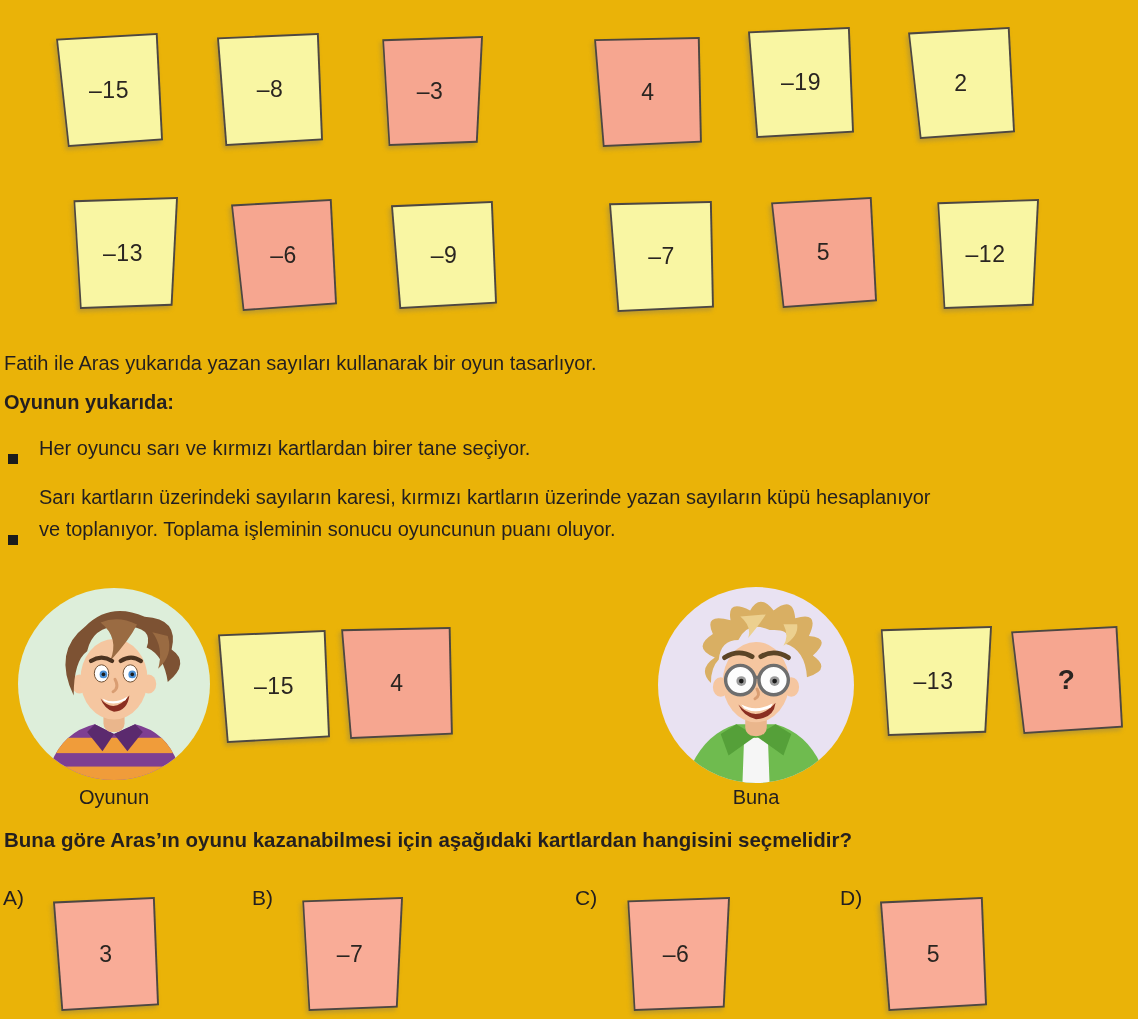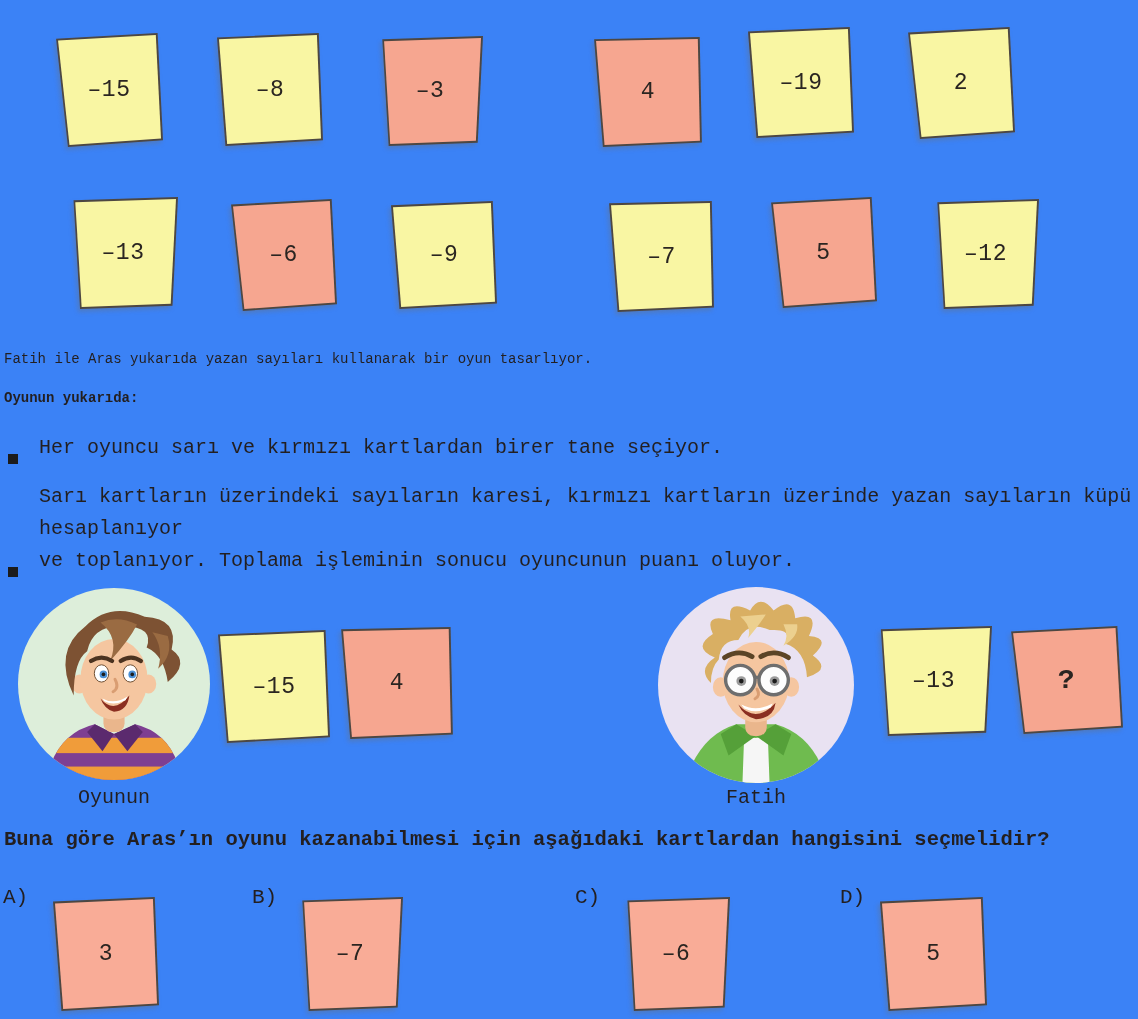--- a/index.html
+++ b/index.html
@@ -1,37 +1,37 @@
 <!DOCTYPE html>
 <html><head>
 <meta charset="utf-8">
 <style>
   html,body{margin:0;padding:0;background:#fff;}
   .page{
-    position:relative;width:1138px;height:1019px;background:#3b82f6;
-    font-family:Liberation Mono, monospace;color:#231f20;overflow:hidden;
+    position:relative;width:1138px;height:1019px;background:#eab308;
+    font-family:Liberation Sans, sans-serif;color:#231f20;overflow:hidden;
   }
   
   .card{position:absolute;filter:drop-shadow(-2px 3px 2px rgba(110,110,110,.35));}
   .card-face{position:absolute;inset:0;background:#4d4742;clip-path:var(--shape);}
   .card-face::after{content:"";position:absolute;inset:2px;background:var(--fill);clip-path:var(--shape);}
   .card[data-color="yellow"]{--fill:#f9f6a3;}
   .card[data-color="red"]{--fill:#f6a690;}
   .card.opt[data-color="red"]{--fill:#f9ac97;}
   .vA{--shape:polygon(1% 5%, 95% 0%, 100% 94%, 12% 100%);}
   .vB{--shape:polygon(0% 4%, 96% 0%, 100% 95%, 8% 100%);}
   .vC{--shape:polygon(5% 3%, 100% 0%, 95% 97%, 11% 100%);}
   .vD{--shape:polygon(1% 2%, 97% 0%, 99% 96%, 9% 100%);}
   .card-num{
     position:absolute;inset:0;display:flex;align-items:center;justify-content:center;
     font-size:23px;color:#2a2521;letter-spacing:.5px;
   }
   .card-num.q{font-weight:bold;font-size:28px;}
   
-  .tline{position:absolute;font-size:14px;line-height:1.3;white-space:nowrap;}
+  .tline{position:absolute;font-size:20px;line-height:1.3;white-space:nowrap;}
   .bold{font-weight:bold;}
   .bullet{position:absolute;left:8px;display:flex;align-items:flex-end;}
   .sq{width:10px;height:10px;background:#1c1c1c;margin-top:7px;flex:0 0 auto;}
   .bullet-text{margin-left:21px;font-size:20px;line-height:1.6;}
   .bullet-text span{display:block;}
   .player-label{position:absolute;font-size:20px;text-align:center;}
   .opt-label{position:absolute;font-size:21px;}
   
   .avatar{position:absolute;border-radius:50%;overflow:hidden;}
   .avatar svg{display:block;width:100%;height:100%;}
@@ -190,21 +190,21 @@
         <circle cx="85" cy="96" r="2.4" fill="#1c1c1c"></circle>
       <circle cx="119" cy="96" r="5" fill="#9b9b9b"></circle>
         <circle cx="119" cy="96" r="2.4" fill="#1c1c1c"></circle>
 
       <path d="M101 104 Q105 111 99 114" stroke="#d99d72" stroke-width="3" fill="none" stroke-linecap="round"></path>
 
       <path d="M82 120 Q100 140 120 118 Q118 134 100 135 Q87 132 82 120 Z" fill="#8b2f21"></path>
       <path d="M85 120 Q100 128 117 119 L115 123 Q100 130 88 124 Z" fill="#ffffff"></path>
     </svg>
   </div>
-  <div class="player-label" style="left:658px;top:786px;width:196px">Fatih</div>
+  <div class="player-label" style="left:658px;top:786px;width:196px">Buna</div>
 
   <div class="card vC" style="left:875px;top:626px;width:117px;height:110px" data-color="yellow">
     <div class="card-face"></div>
     <span class="card-num">–13</span>
   </div>
   <div class="card vA" style="left:1010px;top:626px;width:113px;height:108px" data-color="red">
     <div class="card-face"></div>
     <span class="card-num q">?</span>
   </div>
 

